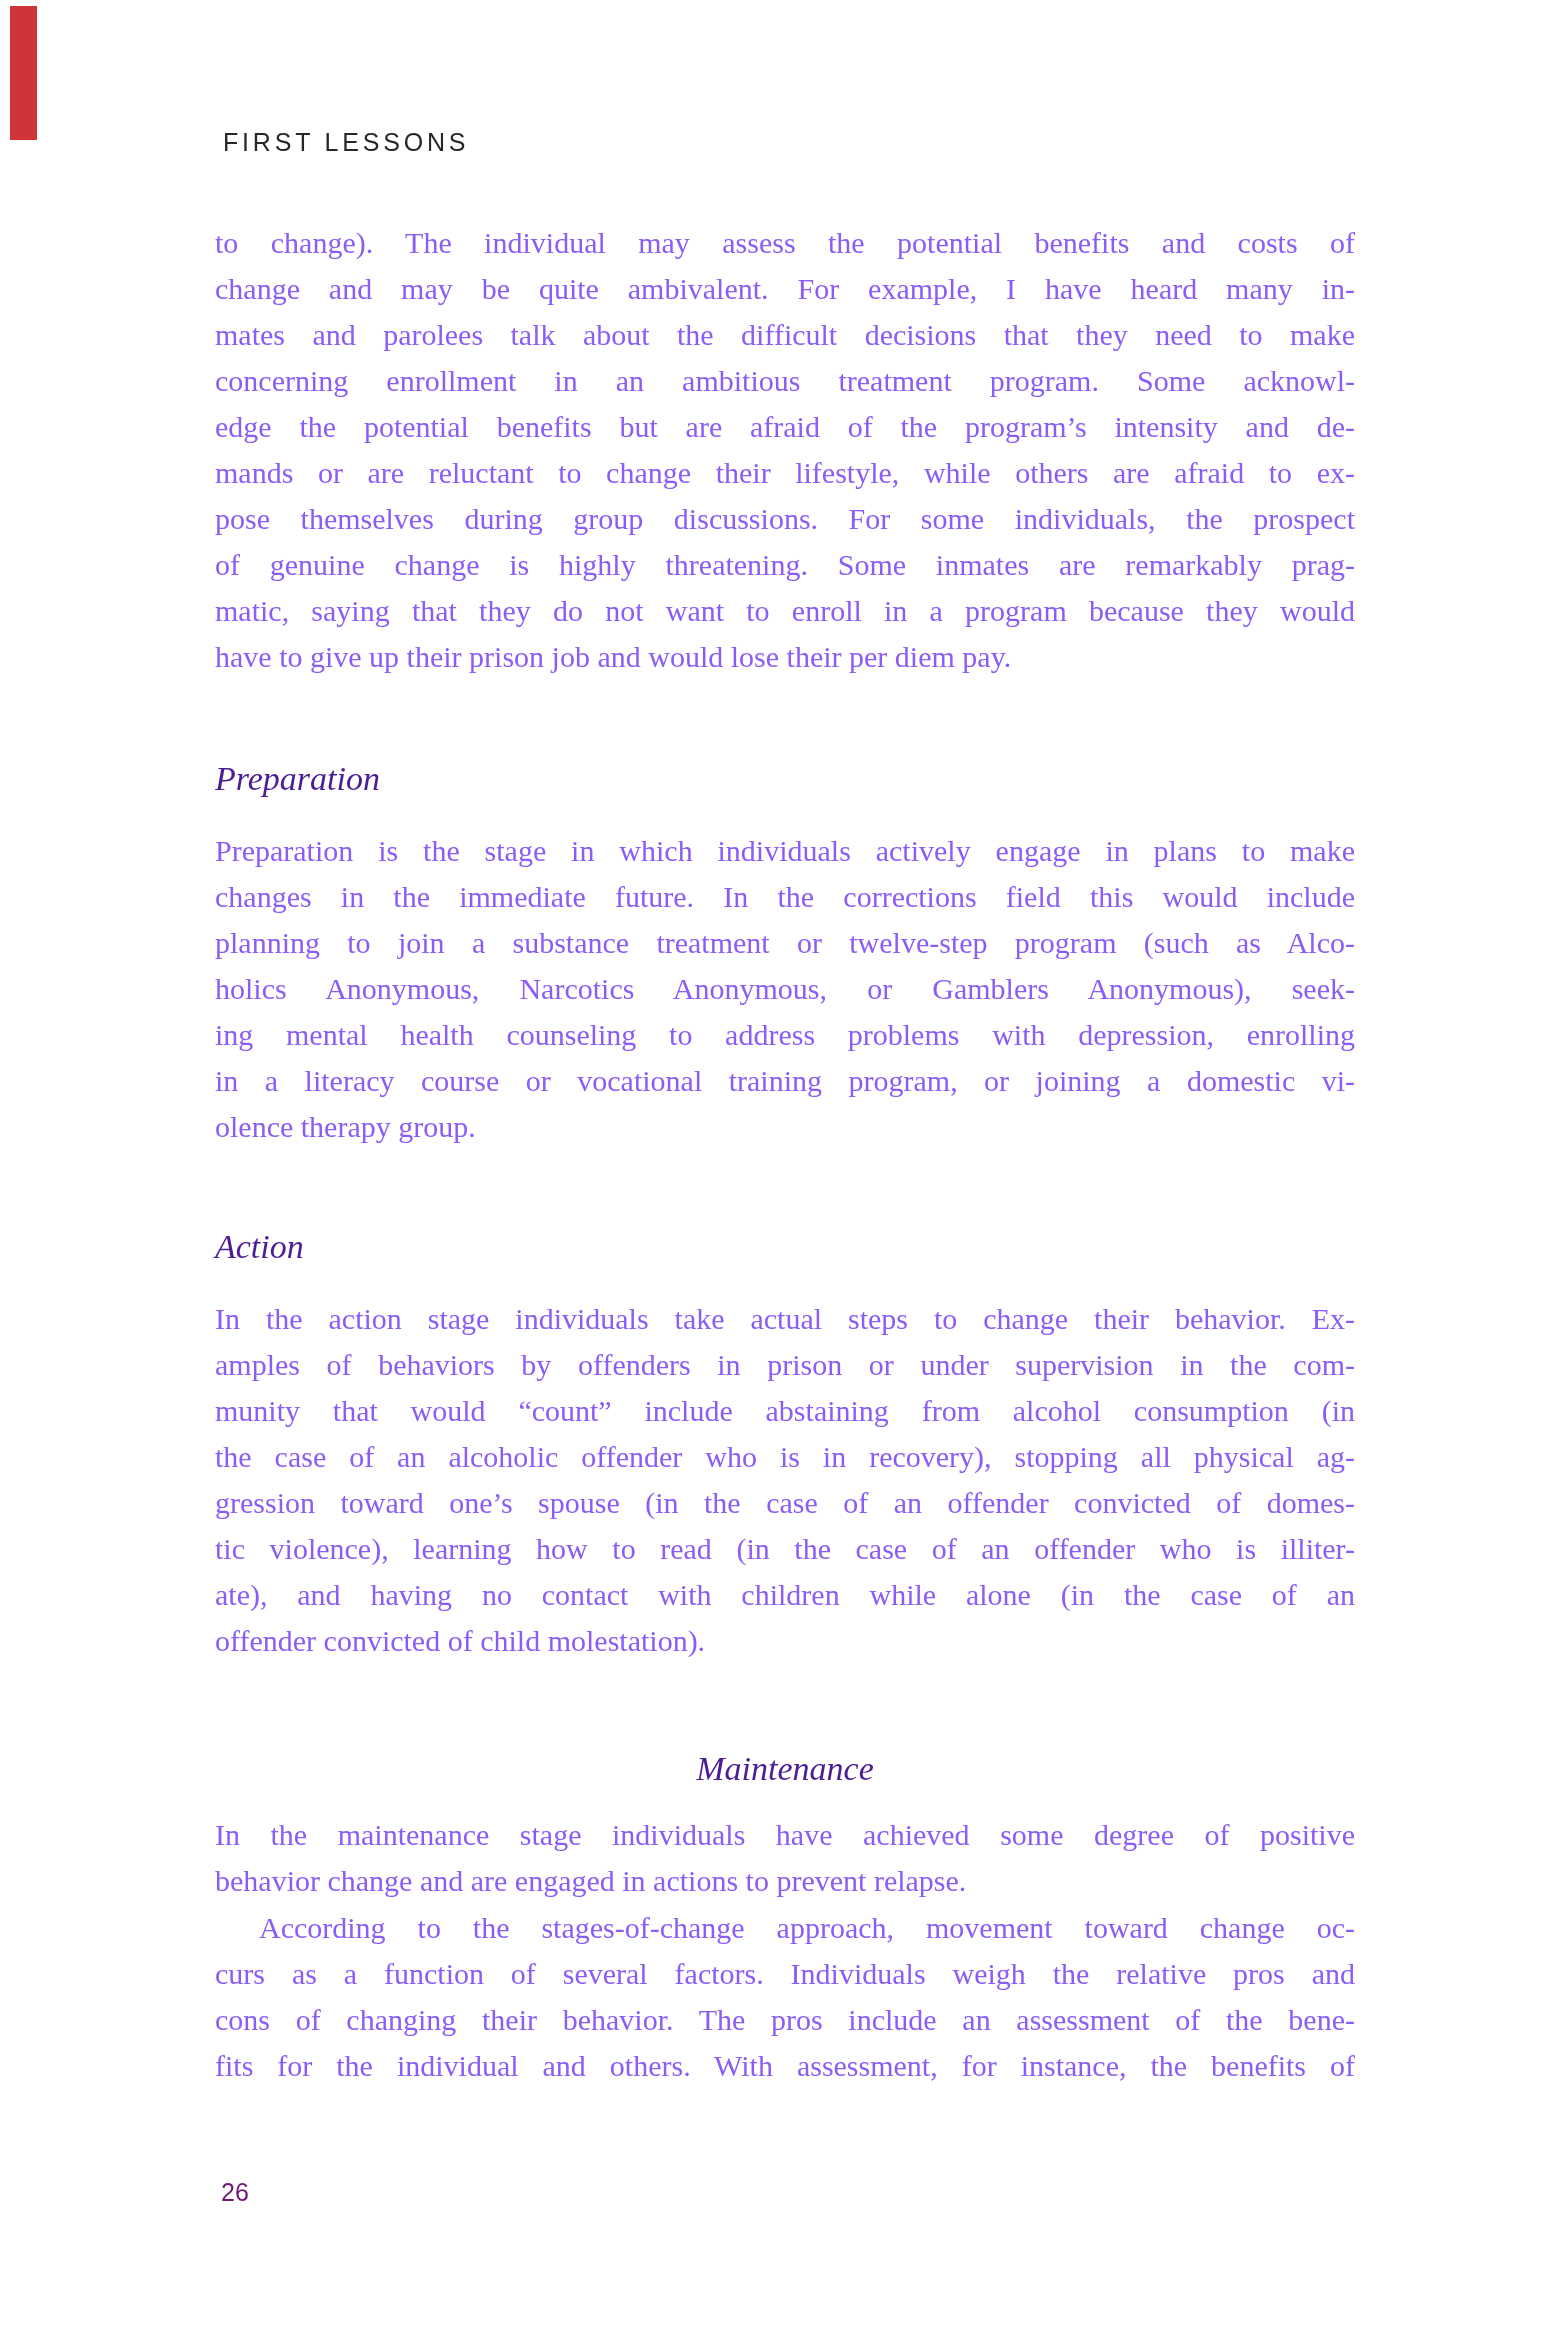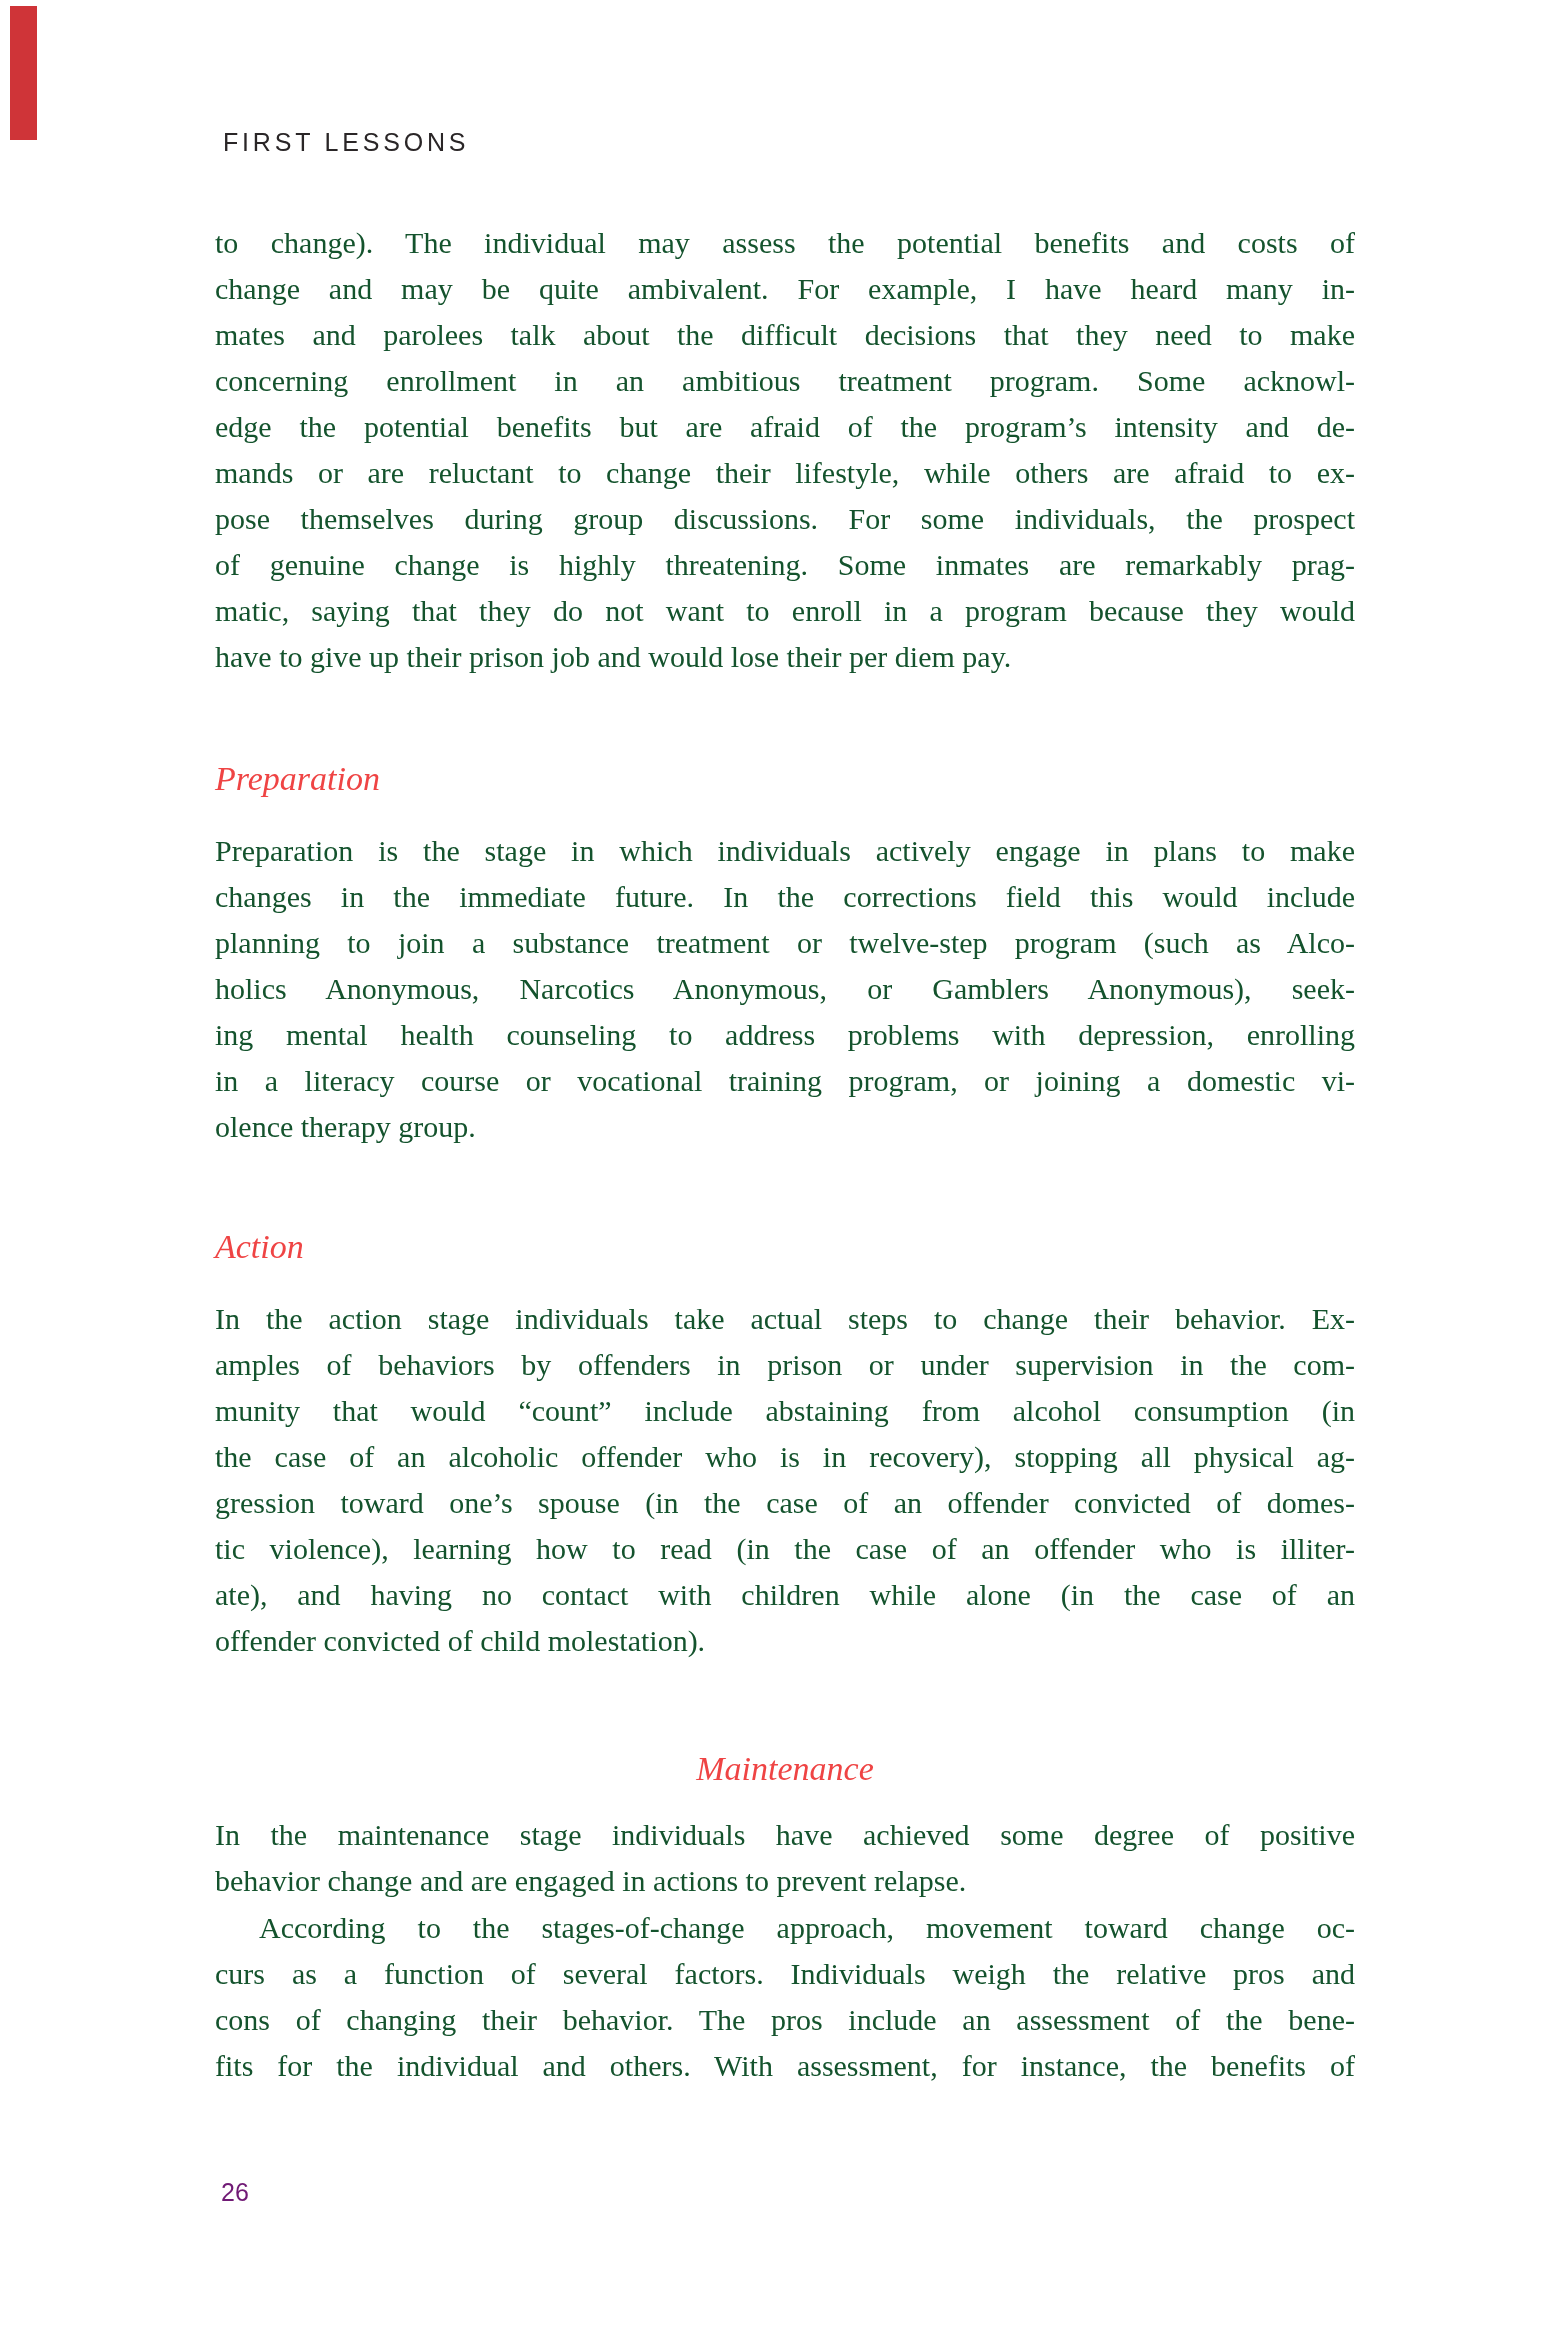--- a/index.html
+++ b/index.html
@@ -25,32 +25,32 @@
     font-family: "Liberation Sans", sans-serif;
     font-size: 25px;
     letter-spacing: 3.8px;
     color: #2a2627;
     white-space: nowrap;
   }
   .textcol {
     position: absolute;
     left: 215px;
     width: 1140px;
-    color: #14532d;
+    color: #8b5cf6;
   }
   .para { font-size: 30px; line-height: 46px; }
   .para .line { width: 100%; }
   .line.just { text-align: justify; text-align-last: justify; }
   .line.left { text-align: right; text-align-last: left; }
   .line.indent { padding-left: 44px; box-sizing: border-box; }
   .sec-heading {
     font-style: italic;
     font-size: 34px;
     line-height: 46px;
-    color: #ef4444;
+    color: #4c1d95;
   }
   .page-number {
     position: absolute;
     left: 221px;
     top: 2178px;
     font-family: "Liberation Sans", sans-serif;
     font-size: 25px;
     color: #701a75;
   }
 </style>

